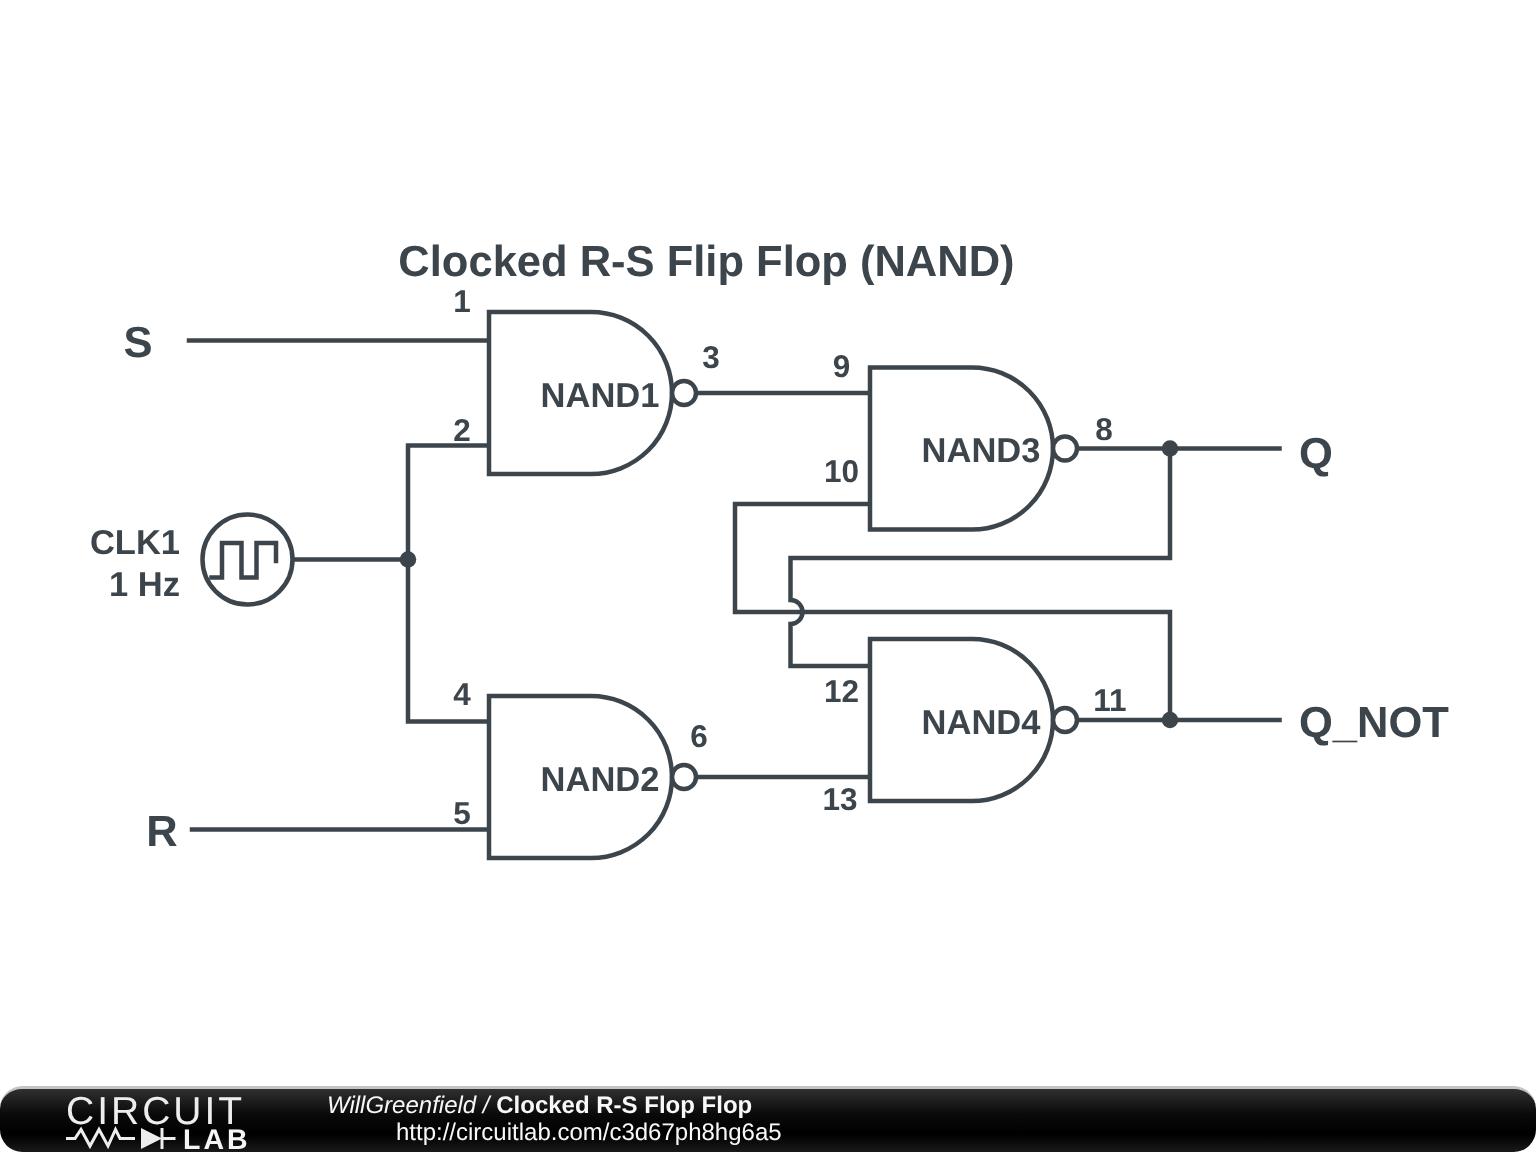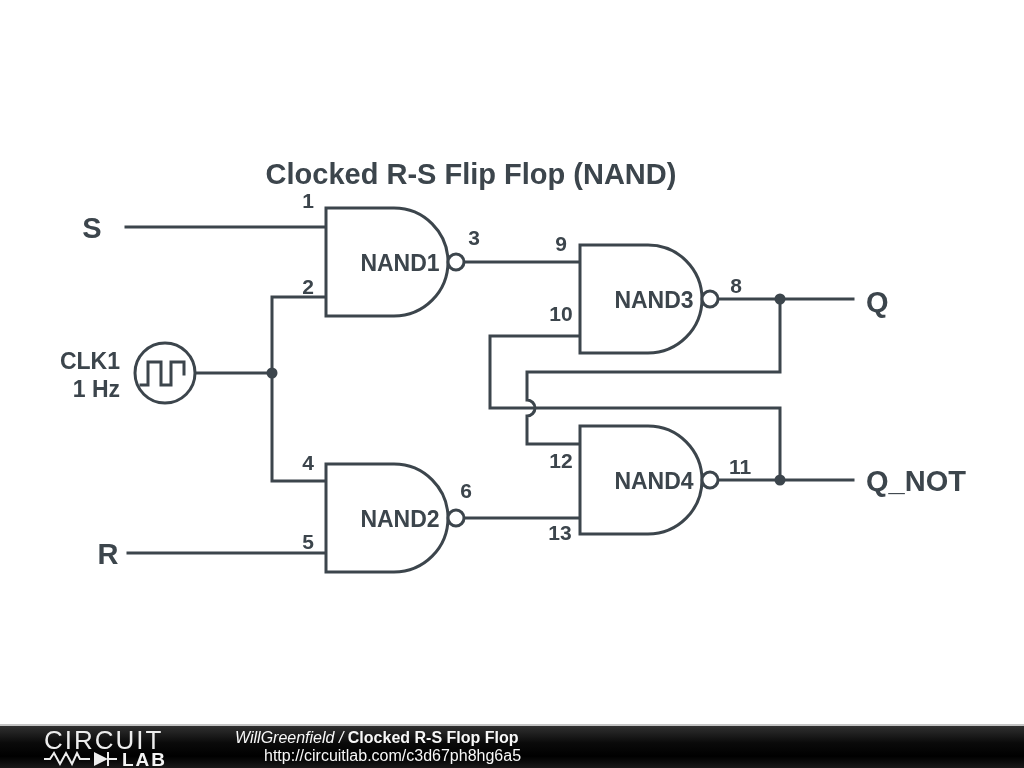--- a/index.html
+++ b/index.html
@@ -24,29 +24,30 @@
   .gate-text { font-size: 23px; }
   .node-text { font-size: 21px; }
 
   
   .footer {
     position: absolute; left: 0; top: 724px;
     width: 1024px; height: 44px;
     box-sizing: border-box;
     border-top: 2px solid #c4c4c4;
     background: linear-gradient(180deg, #303030 0%, #0a0a0a 40%, #000000 72%, #1a1a1a 100%);
+    border-radius: 15px;
   }
   .logo { position: absolute; left: 44px; top: 2px; }
   .logo-word { fill: #ededed; font-family: "Liberation Sans", sans-serif; font-size: 26px; letter-spacing: 2px; font-weight: normal; }
   .logo-lab { fill: #f5f5f5; font-family: "Liberation Sans", sans-serif; font-size: 19px; font-weight: bold; letter-spacing: 2px; }
   .logo-line { stroke: #ededed; stroke-width: 2; fill: none; stroke-linejoin: miter; }
   .logo-solid { fill: #ededed; }
   .footer-text { position: absolute; left: 218px; top: 3px; color: #f8f8f8; }
   .footer-line1 { font-size: 16px; line-height: 18px; white-space: nowrap; }
-  .footer-line1 .author { font-style: italic; font-weight: normal; margin-left: 17px; }
+  .footer-line1 .author { font-style: italic; font-weight: normal; }
   .footer-line1 .sep { font-style: italic; font-weight: normal; }
   .footer-line1 .proj { font-weight: bold; }
   .footer-line2 { font-size: 16px; line-height: 18px; white-space: nowrap; font-weight: normal; margin-left: 46px; }
 </style>
 </head>
 <body>
 
 <div class="stage">
 
   <svg class="schematic" width="1024" height="724" viewBox="0 0 1024 724">

